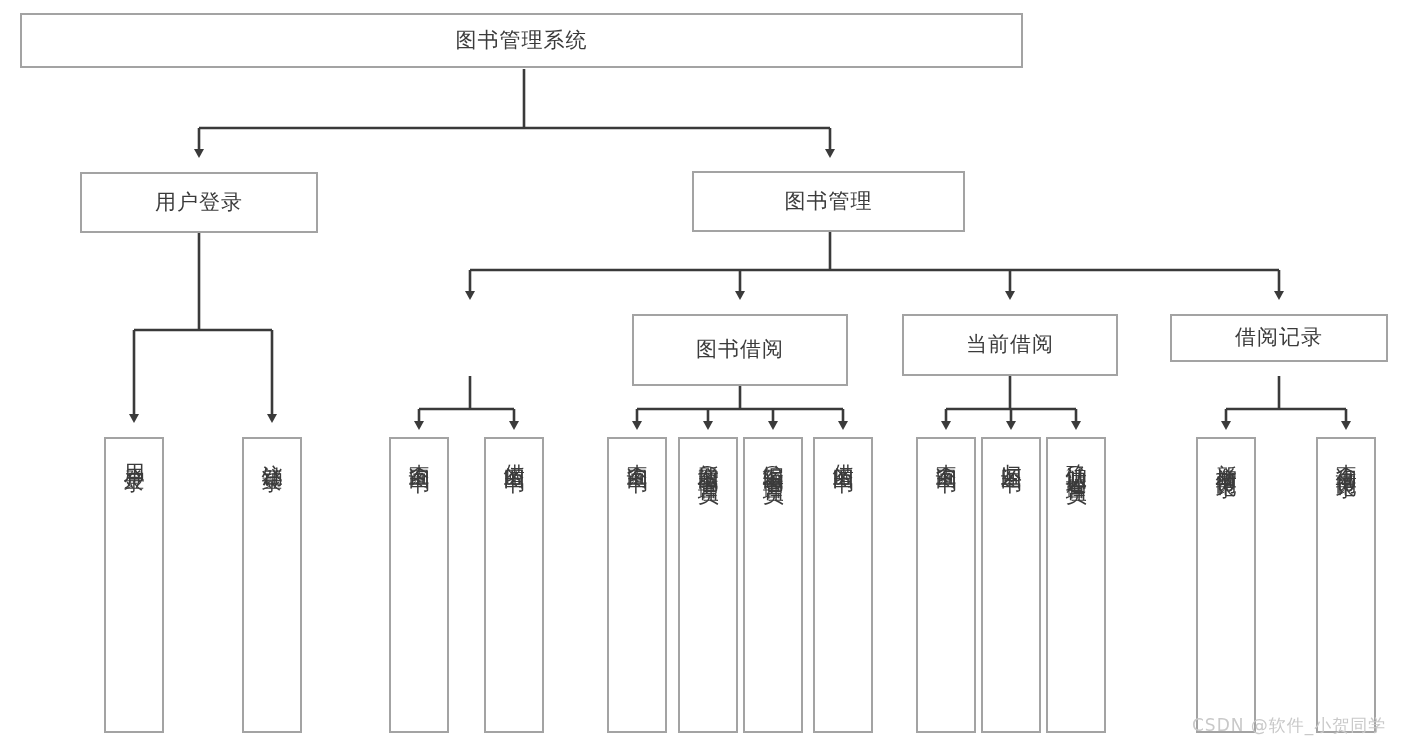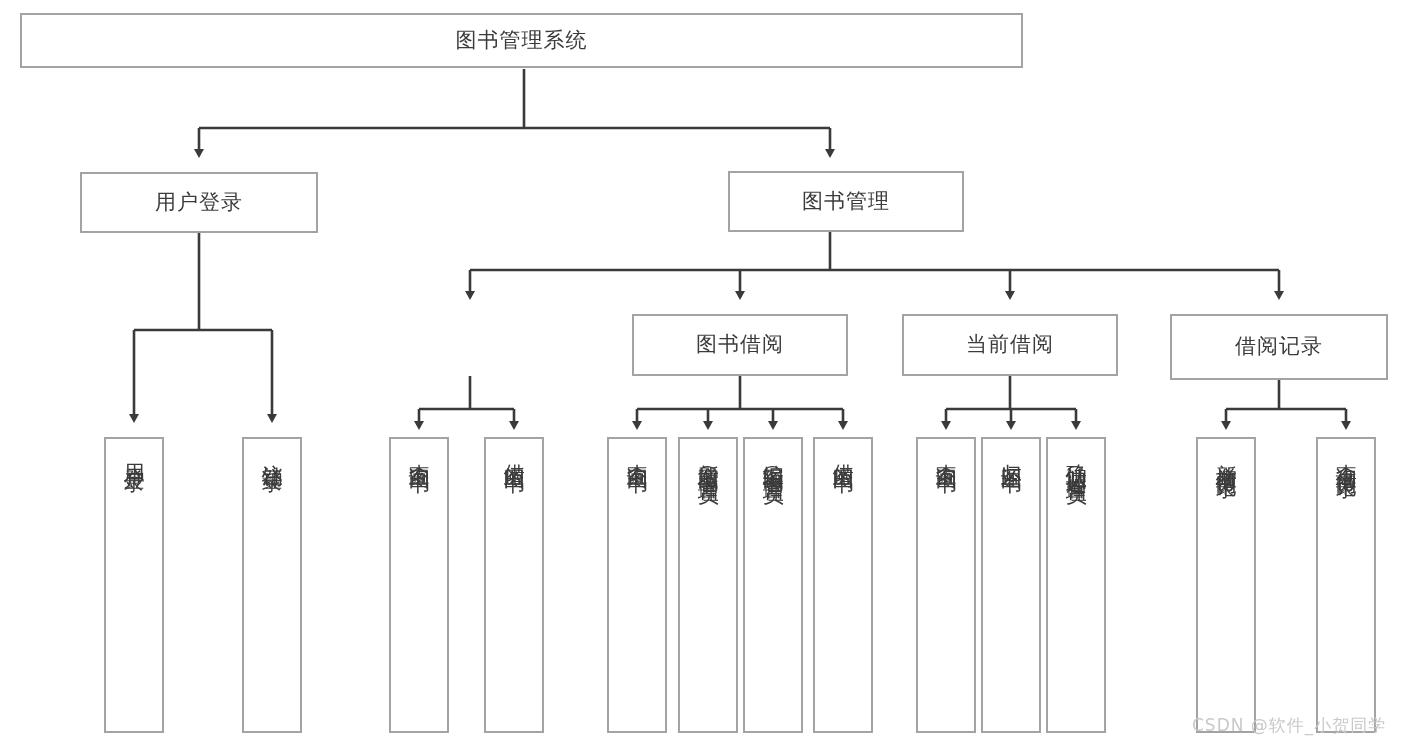--- a/index.html
+++ b/index.html
@@ -122,31 +122,31 @@
     </g>
   </svg>
 
   <div class="node horizontal" style="left:20px; top:13px; width:1003px; height:55px;">
     <span class="label">图书管理系统</span>
   </div>
 
   <div class="node horizontal" style="left:80px; top:172px; width:238px; height:61px;">
     <span class="label">用户登录</span>
   </div>
-  <div class="node horizontal" style="left:728px; top:171px; width:236px; height:61px;">
+  <div class="node horizontal" style="left:692px; top:171px; width:273px; height:61px;">
     <span class="label">图书管理</span>
   </div>
 
-  <div class="node horizontal" style="left:632px; top:314px; width:216px; height:62px;">
+  <div class="node horizontal" style="left:632px; top:314px; width:216px; height:72px;">
     <span class="label">图书借阅</span>
   </div>
   <div class="node horizontal" style="left:902px; top:314px; width:216px; height:62px;">
     <span class="label">当前借阅</span>
   </div>
-  <div class="node horizontal" style="left:1170px; top:314px; width:218px; height:66px;">
+  <div class="node horizontal" style="left:1170px; top:314px; width:218px; height:48px;">
     <span class="label">借阅记录</span>
   </div>
 
   <div class="node vertical" style="left:104px; top:437px; width:60px; height:296px;">
     <span class="label">用户登录</span>
   </div>
   <div class="node vertical" style="left:242px; top:437px; width:60px; height:296px;">
     <span class="label">注销登录</span>
   </div>
   <div class="node vertical" style="left:389px; top:437px; width:60px; height:296px;">

